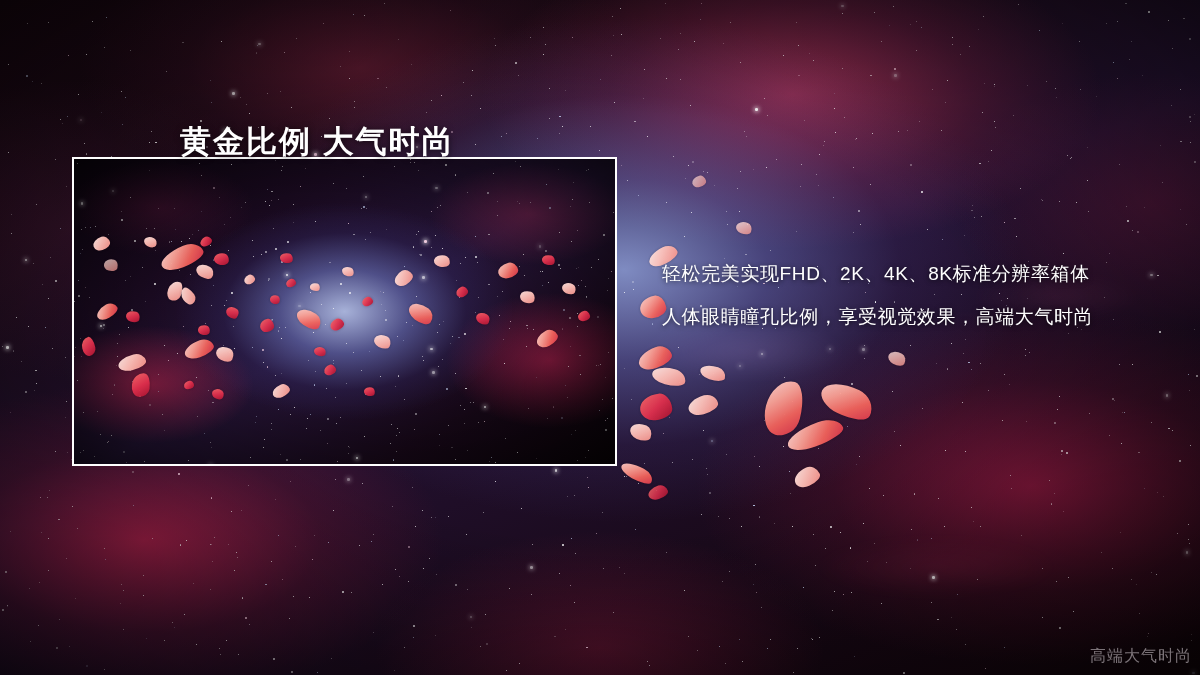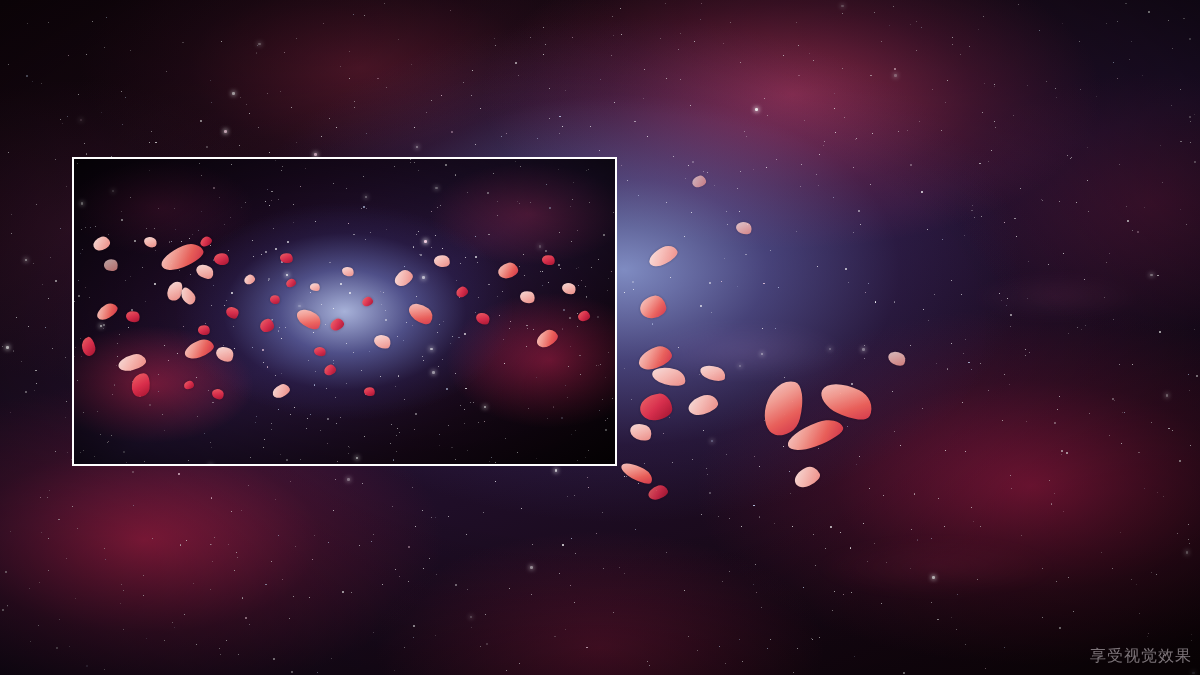--- a/index.html
+++ b/index.html
@@ -1541,19 +1541,22 @@
       <div class="petal" style="left:786px;top:424px;width:58px;height:22px;transform:rotate(-20deg);opacity:0.95"></div>
       <div class="petal" style="left:820px;top:386px;width:54px;height:30px;transform:rotate(26deg);opacity:0.95"></div>
       <div class="petal pale" style="left:794px;top:468px;width:26px;height:18px;transform:rotate(-24deg);opacity:0.95"></div>
       <div class="petal pale" style="left:736px;top:222px;width:16px;height:12px;transform:rotate(20deg);opacity:0.8"></div>
       <div class="petal pale" style="left:692px;top:176px;width:14px;height:11px;transform:rotate(-14deg);opacity:0.7"></div>
       <div class="petal pale" style="left:888px;top:352px;width:18px;height:13px;transform:rotate(28deg);opacity:0.8"></div>
       <div class="petal" style="left:620px;top:466px;width:34px;height:14px;transform:rotate(28deg);opacity:0.95"></div>
       <div class="petal deep" style="left:648px;top:486px;width:20px;height:13px;transform:rotate(-18deg);opacity:0.85"></div>
     </div>
 
+  <h1 class="title">黄金比例  大气时尚</h1>
 
   <div class="body-text">
+    <div class="body-line">轻松完美实现FHD、2K、4K、8K标准分辨率箱体</div>
+    <div class="body-line">人体眼睛瞳孔比例，享受视觉效果，高端大气时尚</div>
   </div>
 
-  <div class="watermark">享受视觉效果</div>
+  <div class="watermark">高端大气时尚</div>
 
 </div>
 
 </body></html>

